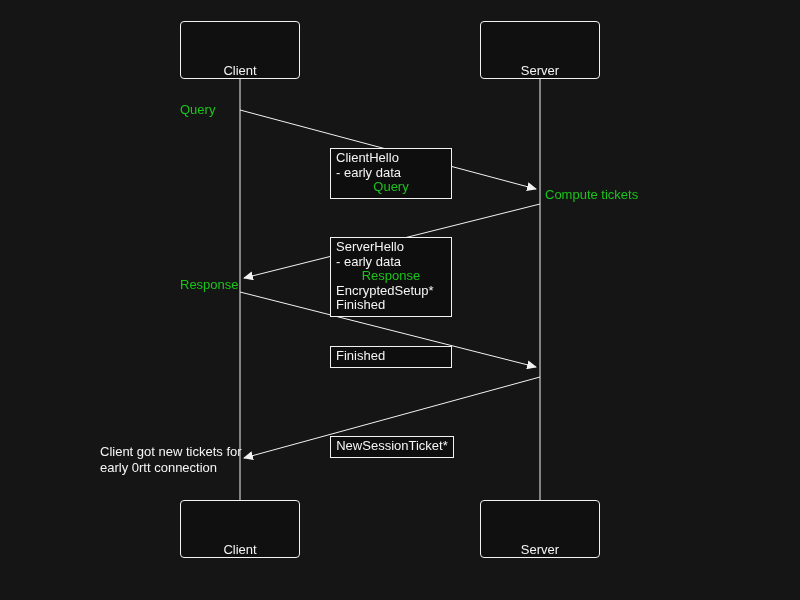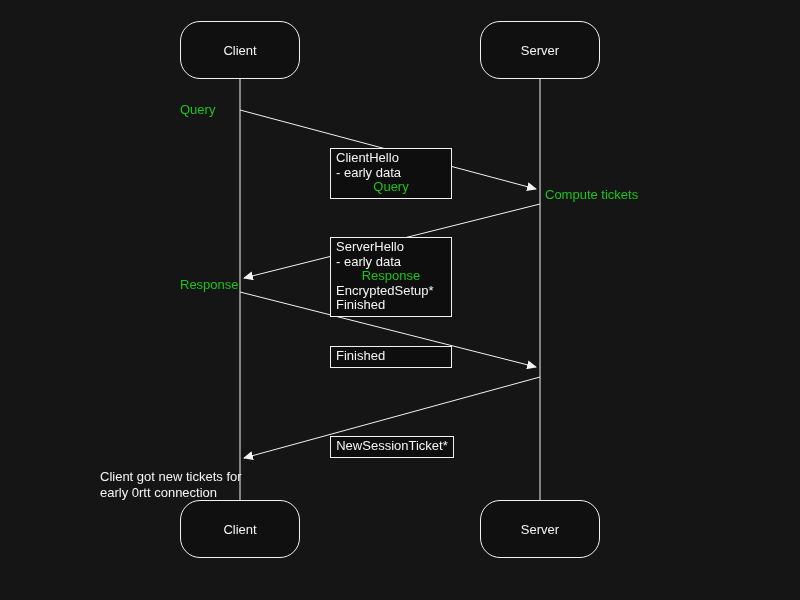--- a/index.html
+++ b/index.html
@@ -21,23 +21,23 @@
     top: 0;
     width: 800px;
     height: 600px;
   }
   .actor-box {
     position: absolute;
     width: 118px;
     height: 56px;
     background: #101010;
     border: 1px solid #f2f2f2;
-    border-radius: 20px;
+    border-radius: 4px;
     display: flex;
-    align-items: center;
+    align-items: flex-end;
     justify-content: center;
     color: #f5f5f5;
     font-size: 13px;
   }
   .msg-box {
     position: absolute;
     background: #0e0e0e;
     border: 1px solid #f2f2f2;
     color: #f5f5f5;
     font-size: 13px;
@@ -52,21 +52,20 @@
     position: absolute;
     font-size: 13px;
     white-space: nowrap;
   }
   .note {
     position: absolute;
     font-size: 13px;
     line-height: 16px;
     color: #f5f5f5;
     white-space: nowrap;
-    margin-top: 25px;
   }
 </style>
 </head>
 <body>
 
 <div class="stage">
 
   <svg class="layer" viewBox="0 0 800 600">
     <defs>
       <marker id="arrow" markerWidth="11" markerHeight="9" refX="9" refY="4.5" orient="auto" markerUnits="userSpaceOnUse">

